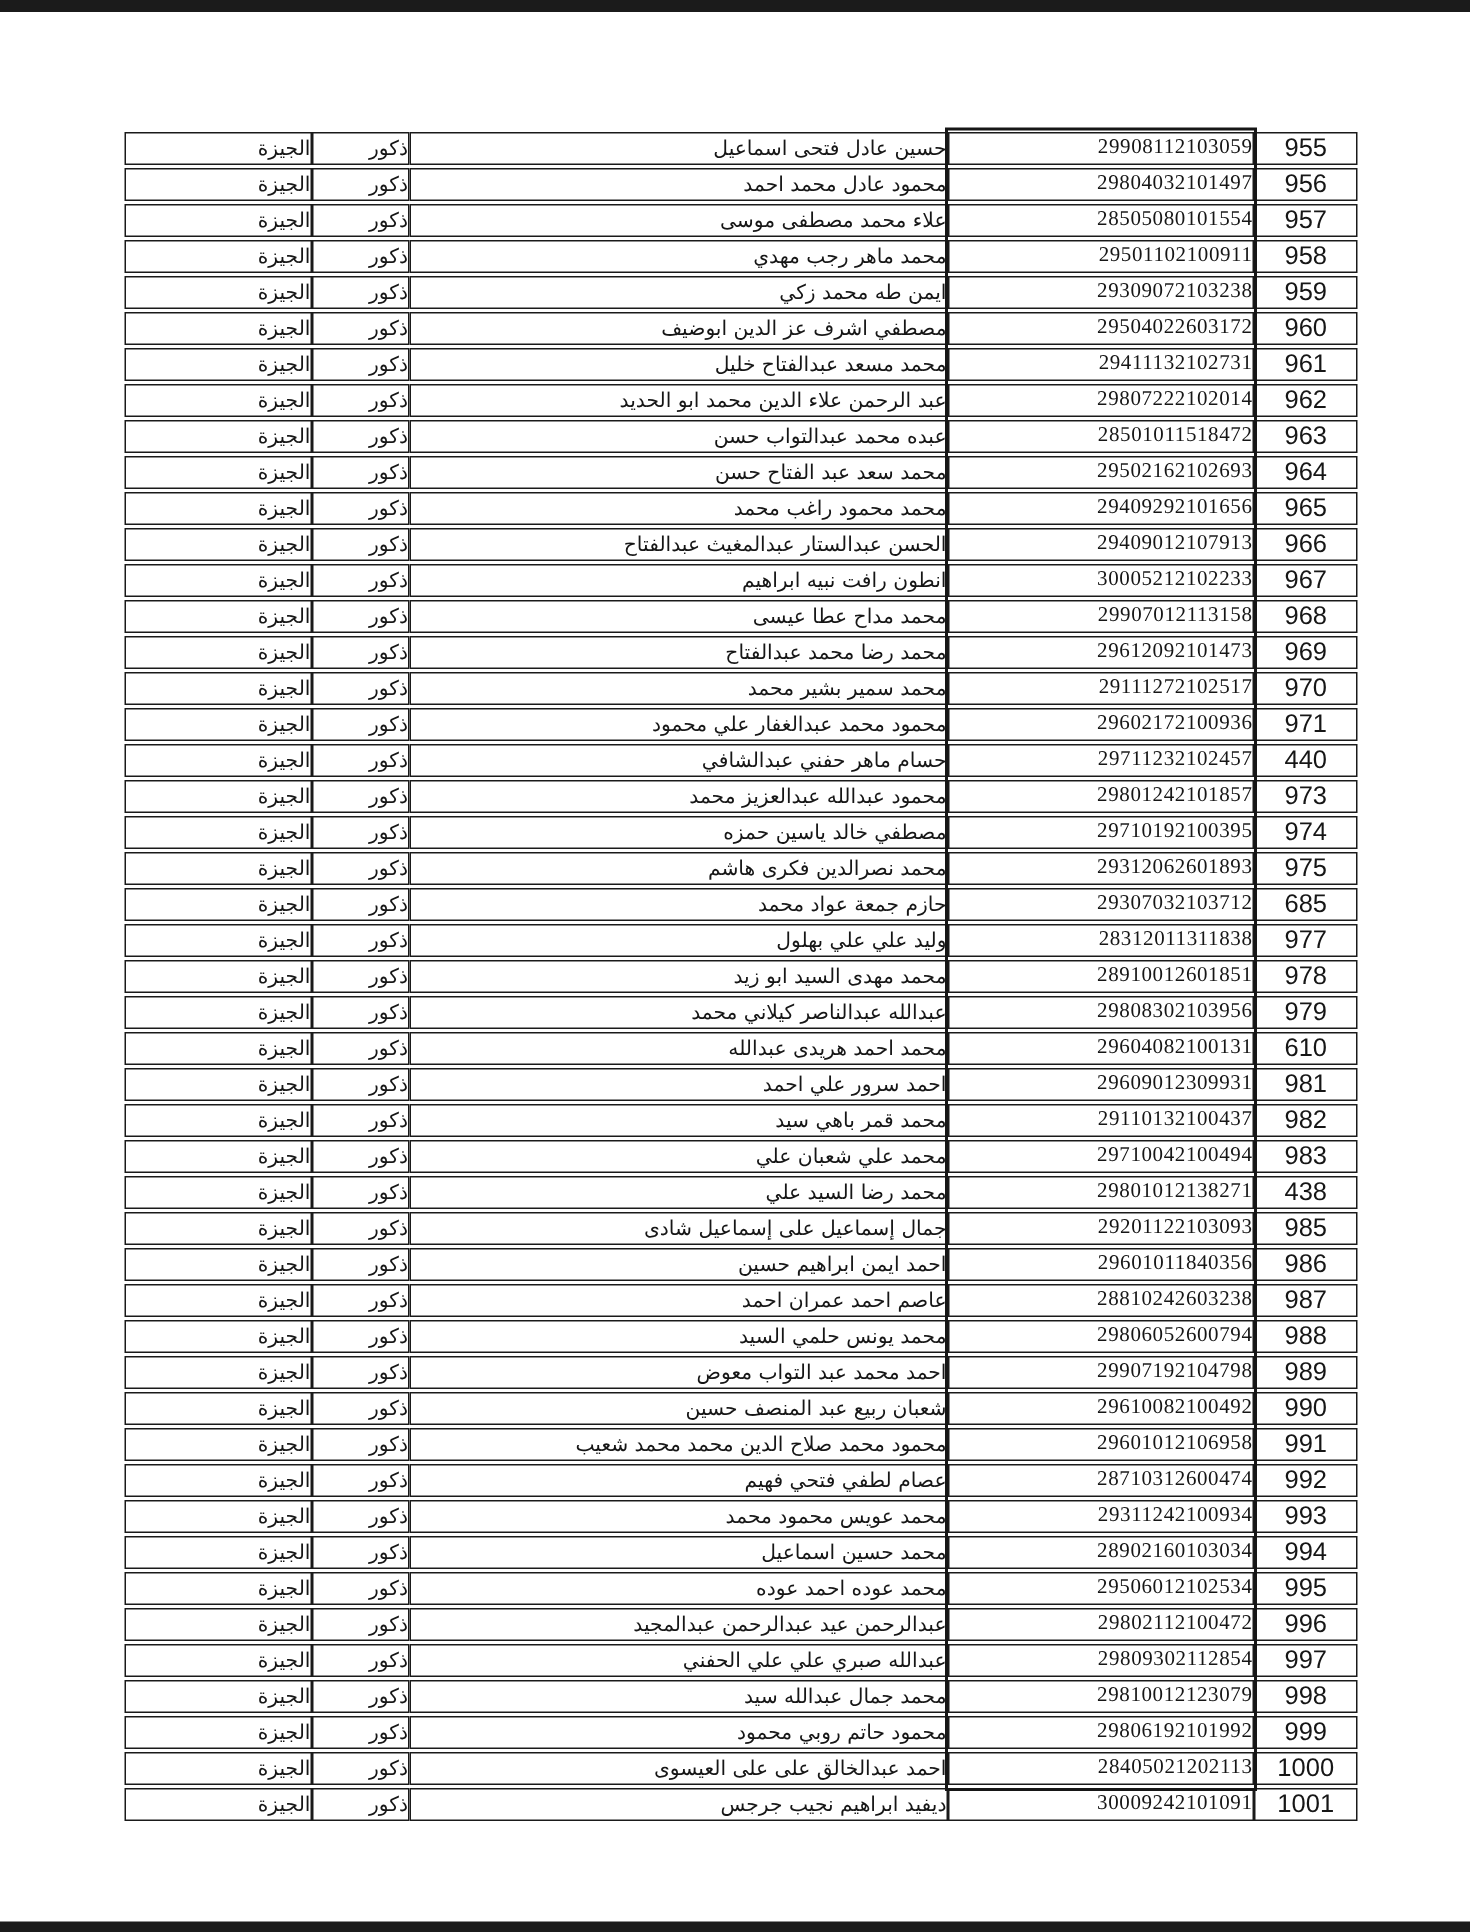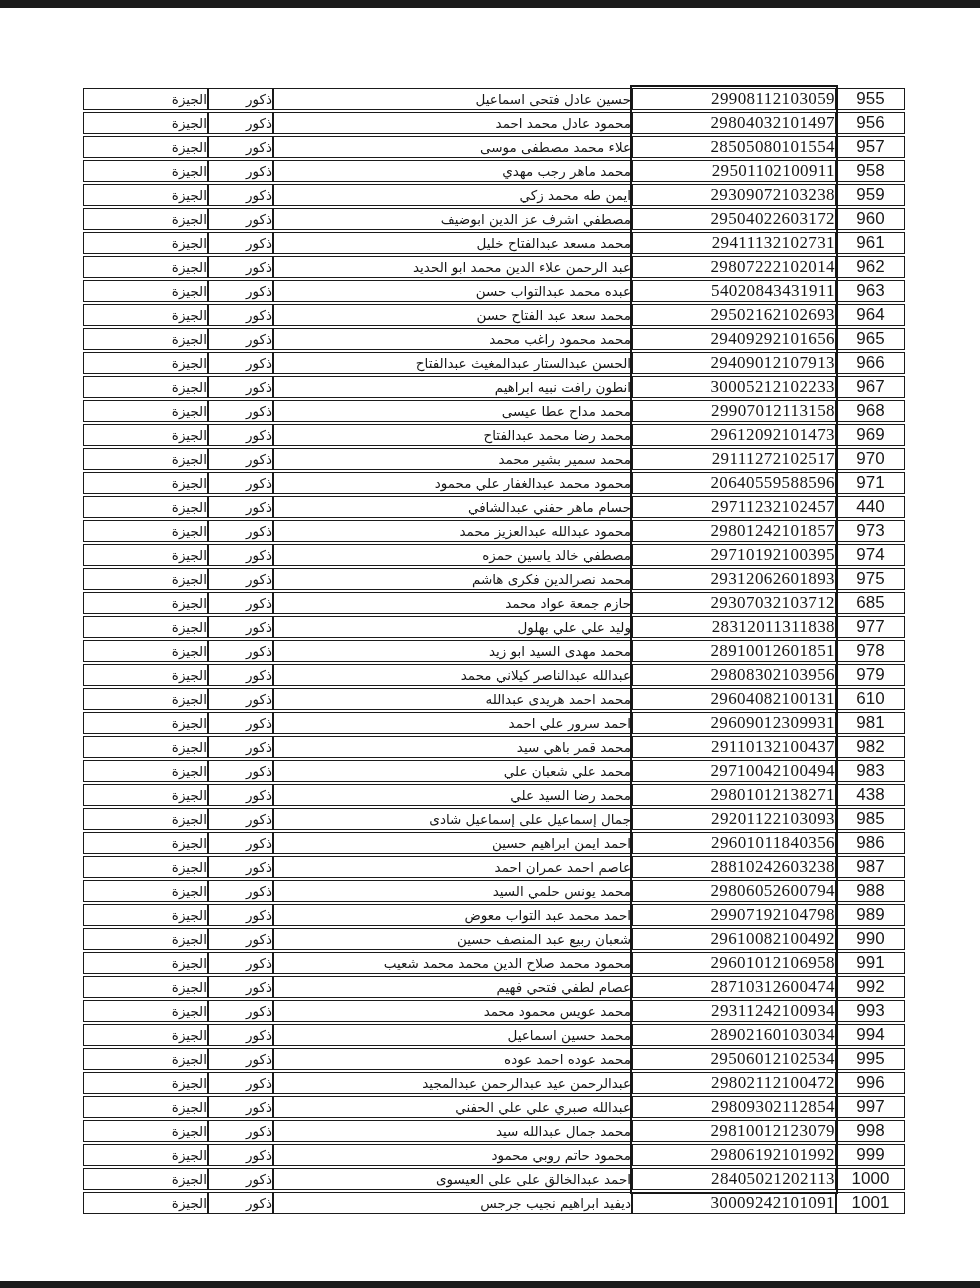--- a/index.html
+++ b/index.html
@@ -40,21 +40,21 @@
   td.serial {
     text-align: center;
     padding-right: 6px;
     font-family: Liberation Sans, sans-serif;
     font-size: 17px;
   }
   td.national_id {
     text-align: right;
     padding-right: 10px;
     font-family: "Liberation Serif", "DejaVu Serif", serif;
-    font-size: 17px;
+    font-size: 14px;
     letter-spacing: 0.4px;
   }
   td.name, td.gender, td.governorate {
     text-align: right;
     padding-right: 3px;
     font-family: "DejaVu Sans", sans-serif;
     font-size: 13.5px;
   }
   .id-column-box {
     position: absolute;
@@ -130,21 +130,21 @@
       </tr>
       <tr>
         <td class="serial">962</td>
         <td class="national_id">29807222102014</td>
         <td class="name">عبد الرحمن علاء الدين محمد ابو الحديد</td>
         <td class="gender">ذكور</td>
         <td class="governorate">الجيزة</td>
       </tr>
       <tr>
         <td class="serial">963</td>
-        <td class="national_id">54020843431911</td>
+        <td class="national_id">28501011518472</td>
         <td class="name">عبده محمد عبدالتواب حسن</td>
         <td class="gender">ذكور</td>
         <td class="governorate">الجيزة</td>
       </tr>
       <tr>
         <td class="serial">964</td>
         <td class="national_id">29502162102693</td>
         <td class="name">محمد سعد عبد الفتاح حسن</td>
         <td class="gender">ذكور</td>
         <td class="governorate">الجيزة</td>
@@ -186,21 +186,21 @@
       </tr>
       <tr>
         <td class="serial">970</td>
         <td class="national_id">29111272102517</td>
         <td class="name">محمد سمير بشير محمد</td>
         <td class="gender">ذكور</td>
         <td class="governorate">الجيزة</td>
       </tr>
       <tr>
         <td class="serial">971</td>
-        <td class="national_id">20640559588596</td>
+        <td class="national_id">29602172100936</td>
         <td class="name">محمود محمد عبدالغفار علي محمود</td>
         <td class="gender">ذكور</td>
         <td class="governorate">الجيزة</td>
       </tr>
       <tr>
         <td class="serial">440</td>
         <td class="national_id">29711232102457</td>
         <td class="name">حسام ماهر حفني عبدالشافي</td>
         <td class="gender">ذكور</td>
         <td class="governorate">الجيزة</td>

